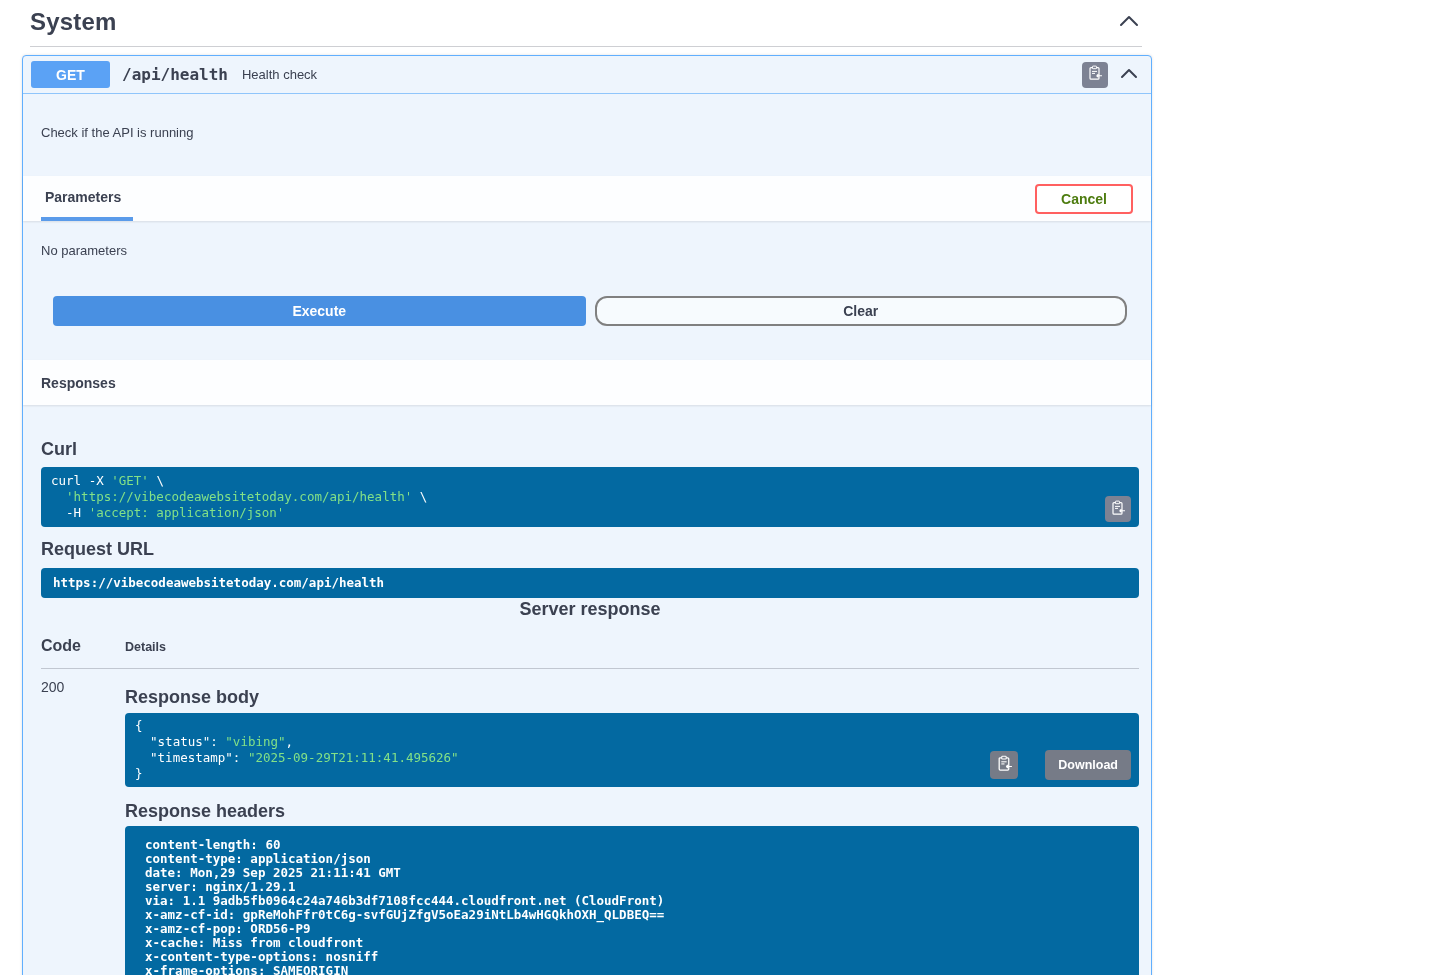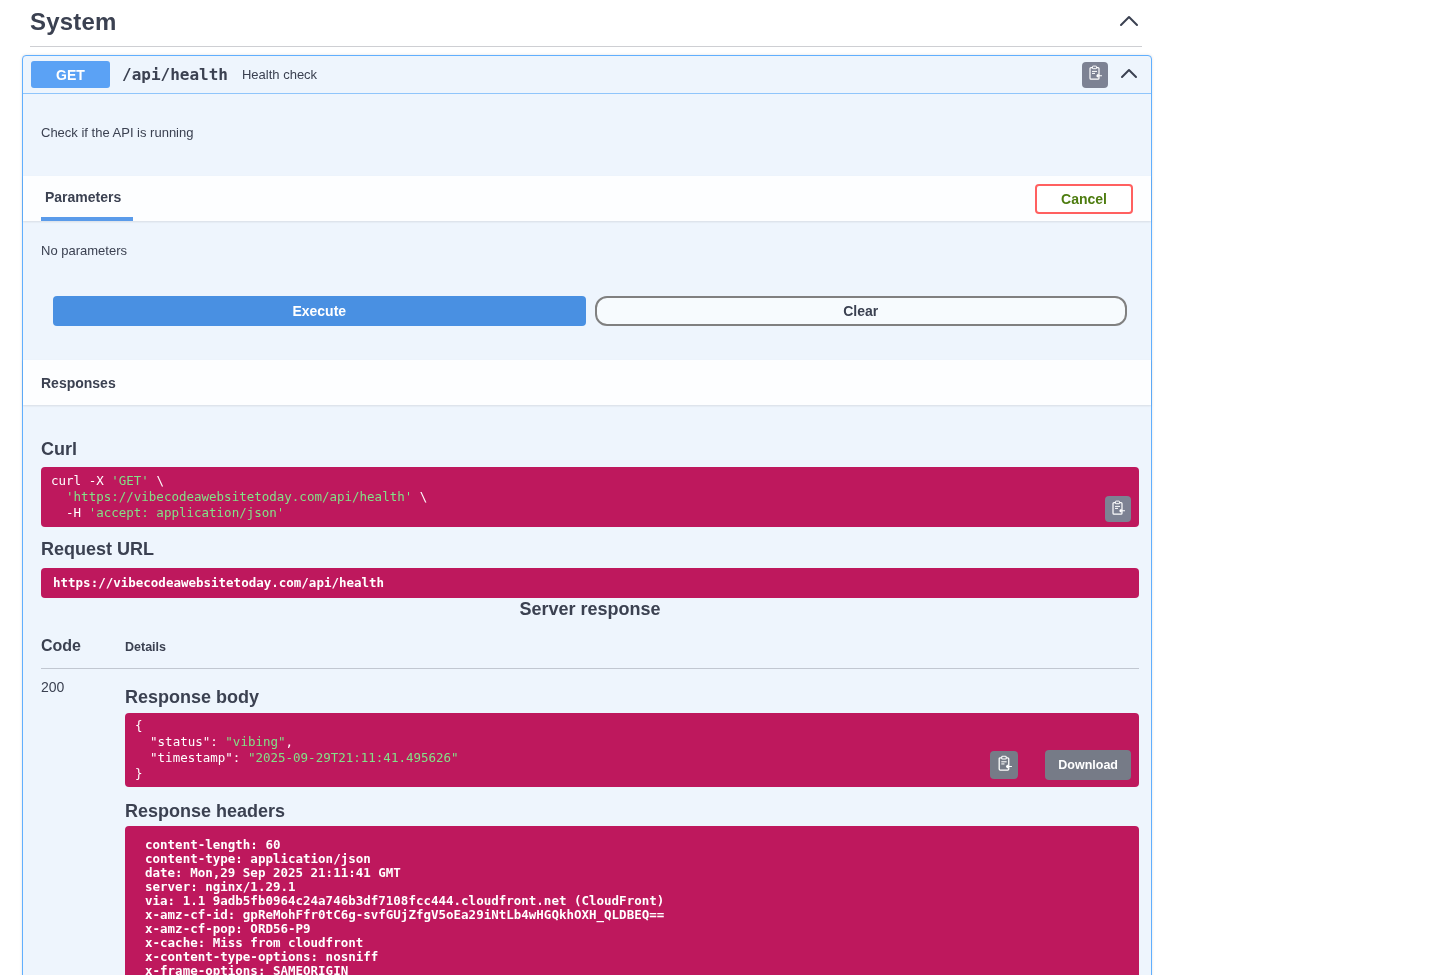--- a/index.html
+++ b/index.html
@@ -50,21 +50,21 @@
   .clear-btn { flex:1; background:rgba(255,255,255,.55); border:2px solid #808080; color:#3b4151;
                font-weight:bold; font-size:14px; padding:5px; border-radius:12px; cursor:pointer; }
 
   
   .responses-inner { padding:0 12px 14px 18px; }
   .block-label { font-size:18px; font-weight:bold; color:#3b4151; }
   .lbl-curl { margin-top:34px; }
   .lbl-requrl { margin-top:12px; }
   .lbl-server { margin-top:1px;text-align:center; }
 
-  .dark-block { background:#be185d; border-radius:4px; color:#fff;
+  .dark-block { background:#0369a1; border-radius:4px; color:#fff;
                 font-family:"DejaVu Sans Mono", monospace; font-size:12.5px;
                 white-space:pre; position:relative; }
   .curl-block { margin-top:7px; padding:6px 10px; line-height:16px; }
   .requrl-block { margin-top:8px; padding:8px 12px; font-weight:bold; line-height:14px; }
   .green { color:#83e187; }
   .curl-copy { position:absolute; right:8px; bottom:5px; }
 
   
   .resp-table { margin-top:17px; }
   .resp-table-head { display:grid; grid-template-columns:84px 1fr; align-items:baseline;

